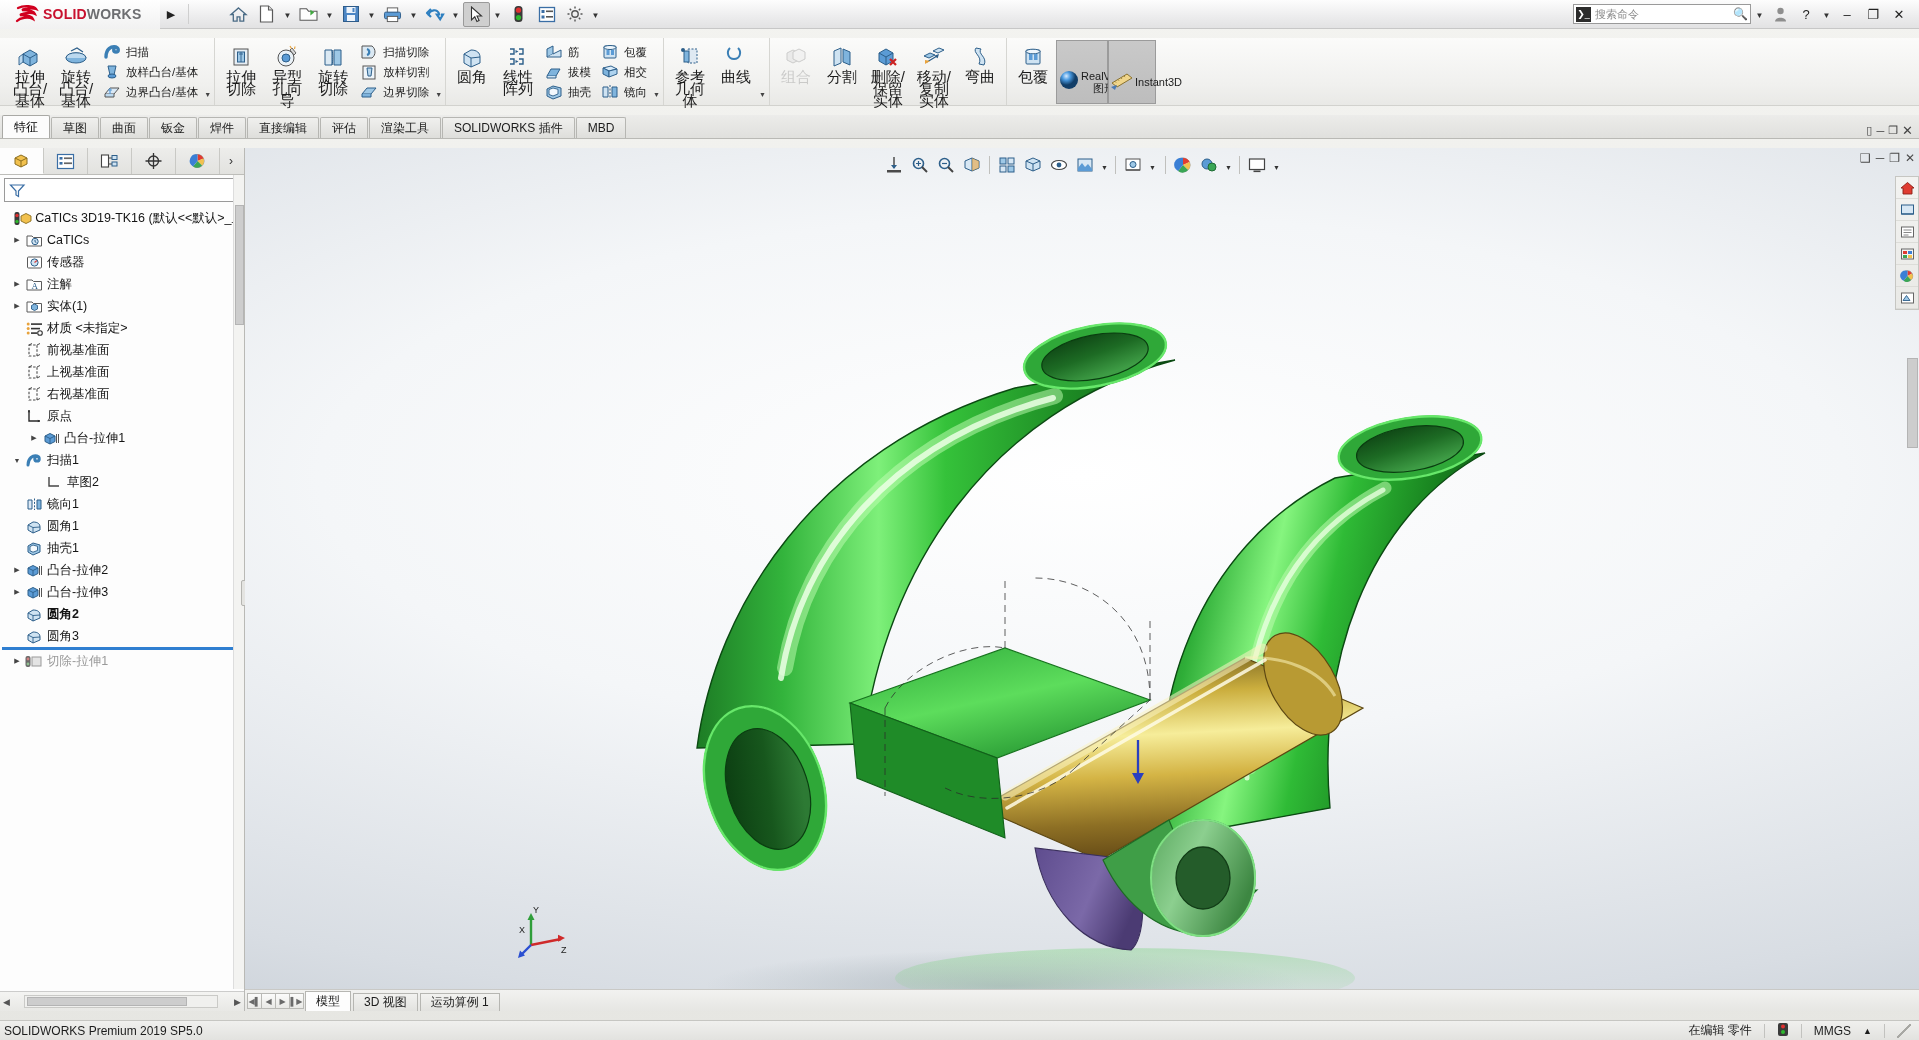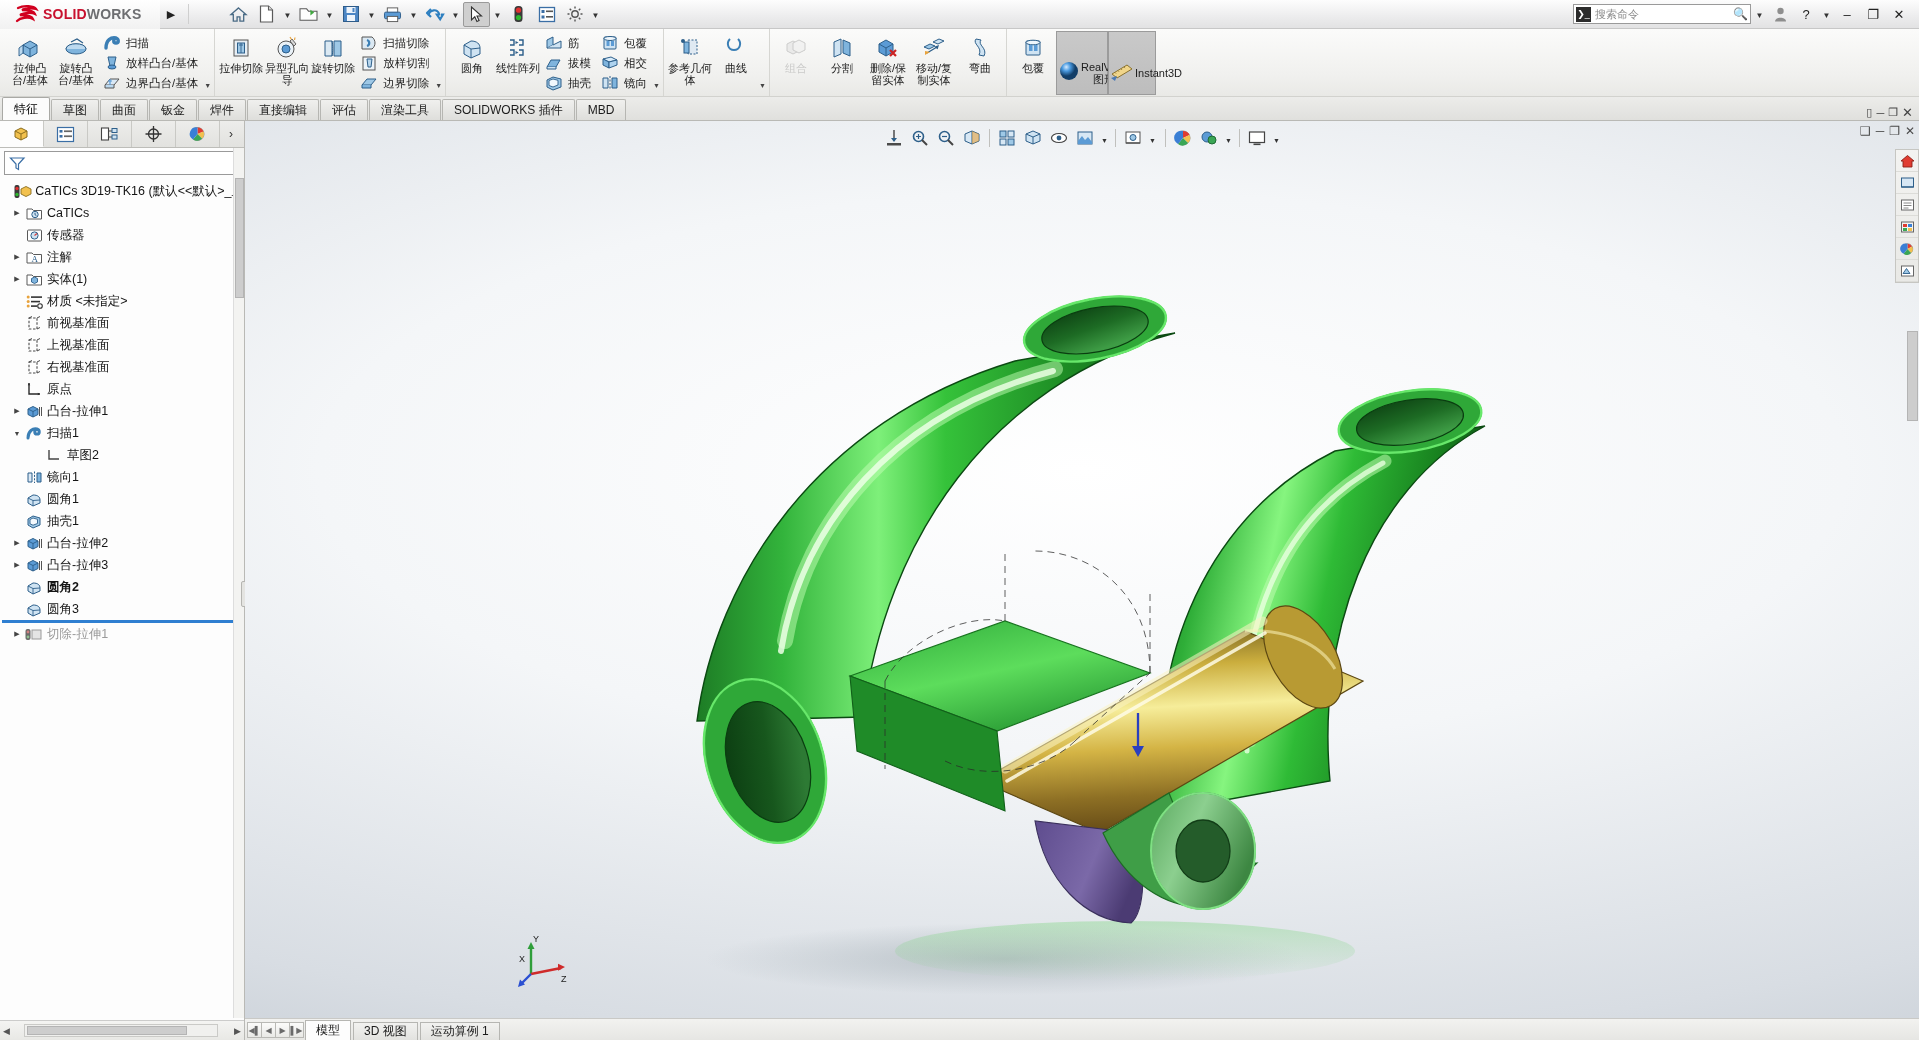--- a/index.html
+++ b/index.html
@@ -5,21 +5,21 @@
   * { box-sizing: border-box; }
   html, body {
     margin: 0; padding: 0;
     width: 1919px; height: 1040px;
     overflow: hidden;
     font-family: "Liberation Sans", "DejaVu Sans", sans-serif;
     background: #e8e8e4;
     -webkit-font-smoothing: antialiased;
   }
   .app { width: 1919px; height: 1040px; position: relative; display: flex; flex-direction: column;
-         background: linear-gradient(#f3f3f0, #e6e6e2); }
+         background: linear-gradient(#f3f3f0, #e6e6e2); gap: 9px; }
 
   
   .titlebar {
     height: 29px; flex: 0 0 29px; display: flex; align-items: center;
     background: linear-gradient(#fdfdfd, #ececed 60%, #e2e2e3);
     border-bottom: 1px solid #c7c7c7; position: relative;
   }
   .logo-wrap { width: 160px; height: 29px; display: flex; align-items: center;
                padding-left: 14px; background: linear-gradient(#ffffff,#f1f1f1); }
   .logo-text { font-size: 14px; font-weight: bold; color: #c8102e; letter-spacing: .2px; margin-left:3px;}
@@ -42,21 +42,21 @@
   .win-btn { width:24px;height:22px;display:flex;align-items:center;justify-content:center;font-size:13px;color:#222;}
 
   
   .ribbon { flex:0 0 68px; height:68px; display:flex; align-items:stretch;
             background: linear-gradient(#fbfbfa,#f0f0ee 70%,#e9e9e6);
             border-bottom:1px solid #d2d2ce; padding-left:4px; position:relative;}
   .rgroup { display:flex; align-items:flex-start; padding:2px 3px; border-right:1px solid #d6d6d2; }
   .rgroup:last-child{border-right:none;}
   .big-btn { width:46px; display:flex; flex-direction:column; align-items:center; padding-top:4px; cursor:default;
              border:1px solid transparent;}
-  .big-btn .lbl { font-size:11px; line-height:12px; color:#1c1c1c; text-align:center; margin-top:2px; }
+  .big-btn .lbl { font-size:15px; line-height:12px; color:#1c1c1c; text-align:center; margin-top:2px; }
   .small-col { display:flex; flex-direction:column; justify-content:flex-start; padding-top:2px;}
   .small-btn { display:flex; align-items:center; height:20px; padding:0 5px 0 2px; cursor:default;
                border:1px solid transparent;}
   .small-btn .lbl { font-size:11.5px; color:#1c1c1c; margin-left:4px; white-space:nowrap;}
   .dd-row { display:flex; justify-content:center; align-items:center; height:10px; font-size:7px; color:#444;}
   .ico { display:inline-block; position:relative; }
   .ico svg { display:block; }
   .rbtn-tall { width:52px; height:64px; display:flex; flex-direction:row; align-items:center;
                justify-content:flex-start; padding-top:16px; border:1px solid transparent;}
   .rbtn-tall.active { background:linear-gradient(#c9c9c9,#bdbdbd); border:1px solid #9b9b9b;}
@@ -782,21 +782,21 @@
           <span class="ticon">
             <svg width="16" height="15" viewBox="0 0 16 15">
                 <path d="M3 1 V12 H14" fill="none" stroke="#2a2a2a" stroke-width="1.4"></path>
                 <path d="M3 1 l-1.2 2.2 h2.4z" fill="#2a2a2a"></path>
                 <path d="M14 12 l-2.2 -1.2 v2.4z" fill="#2a2a2a"></path>
               </svg>
           </span>
           <span class="tlabel">原点</span>
         </div>
 
-        <div class="tnode" style="padding-left:10px;">
+        <div class="tnode" style="padding-left:10px;margin-left:17px;">
           <span class="tw">▶</span>
           <span class="ticon">
             <svg width="17" height="15" viewBox="0 0 17 15">
                 <path d="M2 5 L7 2.5 L12 5 L12 10.5 L7 13 L2 10.5 Z" fill="#5b9bd5" stroke="#2d5f8a" stroke-width="1"></path>
                 <path d="M2 5 L7 7.5 L12 5 M7 7.5 L7 13" fill="none" stroke="#2d5f8a" stroke-width="0.9"></path>
                 <path d="M13.5 3 v9" stroke="#555" stroke-width="1"></path>
                 <path d="M15.5 3 v9" stroke="#555" stroke-width="1"></path>
               </svg>
           </span>
           <span class="tlabel">凸台-拉伸1</span>
@@ -1242,14 +1242,33 @@
         <div class="btab">
             <span>3D 视图</span>
           </div>
         <div class="btab">
             <span>运动算例 1</span>
           </div>
       </div>
     </div>
   </div>
 
+  <div class="statusbar">
+    <span>SOLIDWORKS Premium 2019 SP5.0</span>
+    <div class="sb-right">
+      <span>在编辑 零件</span>
+      <span class="sb-sep"></span>
+      <span>
+        <svg width="12" height="15" viewBox="0 0 12 15">
+            <rect x="1" y="1" width="10" height="13" rx="2" fill="#3a3a3a"></rect>
+            <circle cx="6" cy="4.5" r="2" fill="#e03030"></circle>
+            <circle cx="6" cy="10" r="2" fill="#2eb82e"></circle>
+          </svg>
+      </span>
+      <span class="sb-sep"></span>
+      <span>MMGS</span>
+      <span style="font-size:9px;">▲</span>
+      <span class="sb-sep"></span>
+      <span class="grip"></span>
+    </div>
+  </div>
 
 </div>
 
 </body></html>

